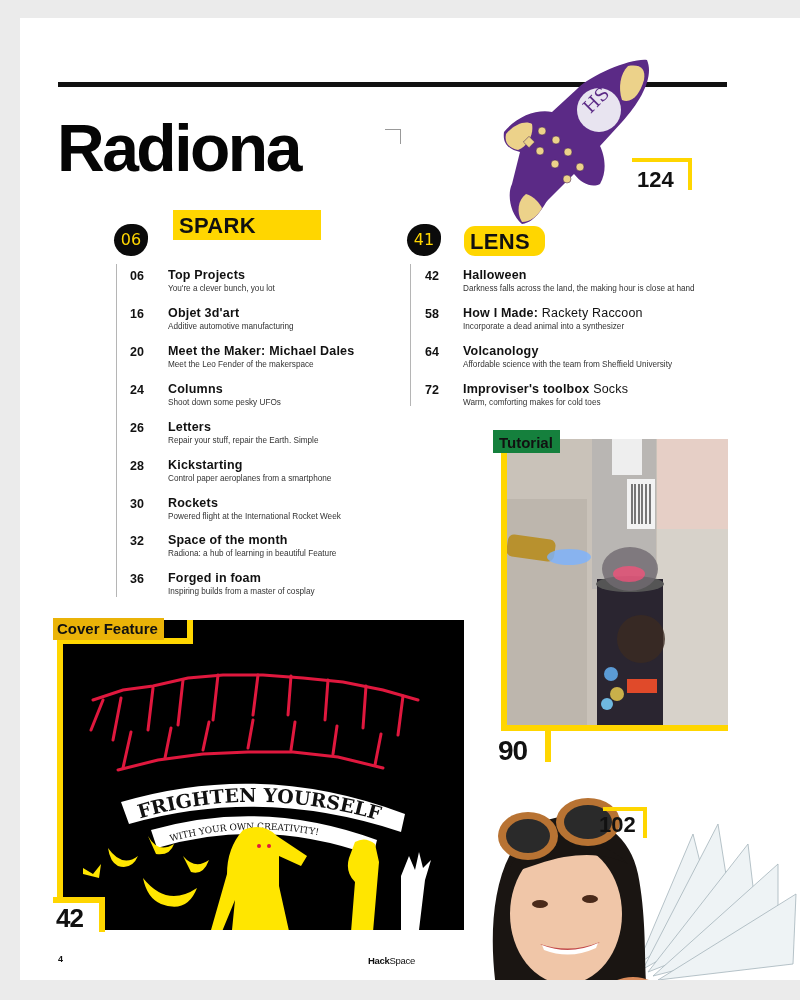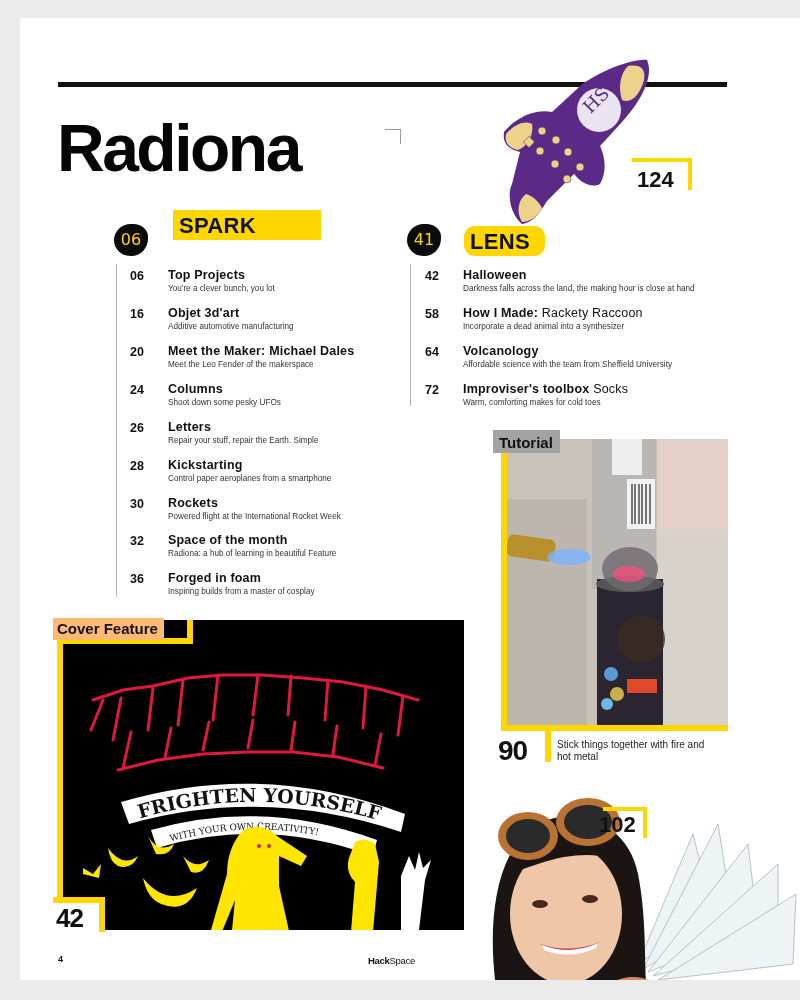--- a/index.html
+++ b/index.html
@@ -24,30 +24,30 @@
 
   .entry { position: absolute; }
   .entry .num { position: absolute; left: 0; top: 0; font-size: 12.5px; font-weight: bold; color: #111; }
   .entry .ttl { position: absolute; left: 38px; top: -1px; font-size: 12.5px; font-weight: bold; white-space: nowrap; color: #111; letter-spacing: 0.2px; }
   .entry .ttl .light { font-weight: normal; }
   .entry .sub { position: absolute; left: 38px; top: 15px; font-size: 8.2px; color: #333; white-space: nowrap; }
 
   
   .tut-frame { left: 481px; top: 421px; width: 227px; height: 292px; background: #ffd600; }
   .tut-photo { left: 487px; top: 421px; width: 221px; height: 286px; overflow: hidden; background: #cfc8bf; }
-  .tut-label { left: 473px; top: 412px; padding: 4px 7px 2px 6px; background: #a3a3a3; font-size: 15px; font-weight: bold; color: #111; }
+  .tut-label { left: 473px; top: 412px; padding: 4px 7px 2px 6px; background: #15803d; font-size: 15px; font-weight: bold; color: #111; }
   .tut-sub { left: 483px; top: 440px; padding: 2px 6px; background: #ffd600; font-size: 13.5px; font-weight: bold; color: #111; line-height: 18px; width: 150px; }
   .tut-num { left: 478px; top: 717px; font-size: 28px; font-weight: bold; color: #111; letter-spacing: -1px; }
   .tut-numbar { left: 525px; top: 712px; width: 6px; height: 32px; background: #ffd600; }
   .tut-desc { left: 537px; top: 721px; font-size: 10px; color: #222; line-height: 12px; width: 160px; }
   .cover-border-l { left: 37px; top: 622px; width: 6px; height: 262px; background: #ffd600; }
   .cover-border-t { left: 37px; top: 620px; width: 136px; height: 6px; background: #ffd600; }
   .cover-border-r { left: 167px; top: 602px; width: 6px; height: 24px; background: #ffd600; }
   .cover-img { left: 43px; top: 602px; width: 401px; height: 310px; background: #000; overflow: hidden; }
-  .cover-label { left: 33px; top: 600px; padding: 2px 6px 3px 4px; background: #fdba74; font-size: 15px; font-weight: bold; color: #111; }
+  .cover-label { left: 33px; top: 600px; padding: 2px 6px 3px 4px; background: #eab308; font-size: 15px; font-weight: bold; color: #111; }
   .cover-numbox { left: 33px; top: 879px; width: 52px; height: 35px; background: #fff; border-top: 6px solid #ffd600; border-right: 6px solid #ffd600; }
   .cover-num { left: 36px; top: 885px; font-size: 26px; font-weight: bold; color: #111; letter-spacing: -1px; }
 
   .person { left: 458px; top: 776px; width: 322px; height: 206px; }
 
   .footer-page { left: 38px; top: 936px; font-size: 9px; font-weight: bold; color: #111; }
   .footer-brand { left: 348px; top: 937px; font-size: 9.5px; color: #111; letter-spacing: -0.3px; }
   .footer-brand b { font-weight: bold; }
 </style>
 </head>
@@ -186,21 +186,20 @@
       <circle cx="104" cy="235" r="7" fill="#5b9bd5"></circle>
       <circle cx="110" cy="255" r="7" fill="#c9b04a"></circle>
       <circle cx="100" cy="265" r="6" fill="#6fb8e0"></circle>
       <rect x="120" y="240" width="30" height="14" fill="#e04a2a"></rect>
       <circle cx="134" cy="200" r="24" fill="#3b2a22" opacity="0.8"></circle>
     </svg>
   </div>
   <div class="abs tut-label">Tutorial</div>
   <div class="abs tut-num">90</div>
   <div class="abs tut-numbar"></div>
-  <div class="abs tut-desc">Stick things together with fire and hot metal</div>
 
   <div class="abs cover-img">
     <svg width="401" height="310" viewBox="0 0 401 310">
       <rect width="401" height="310" fill="#000"></rect>
       <g fill="none" stroke="#e0183e" stroke-width="3" stroke-linecap="round">
         <path d="M30 80 L60 70 L90 66 L125 58 L160 55 L200 55 L240 58 L280 62 L320 70 L355 80"></path>
         <path d="M28 110 L40 80 M50 120 L58 78 M85 110 L90 68 M115 105 L120 60 M150 100 L155 55 M190 95 L195 55 M225 95 L228 56 M262 100 L265 60 M300 108 L303 66 M335 115 L340 76"></path>
         <path d="M55 150 L95 140 L140 134 L185 132 L230 132 L275 137 L320 148"></path>
         <path d="M60 148 L68 112 M102 138 L108 108 M140 130 L146 102 M185 128 L190 100 M228 130 L232 102 M270 134 L274 106 M312 145 L318 114"></path>
       </g>

